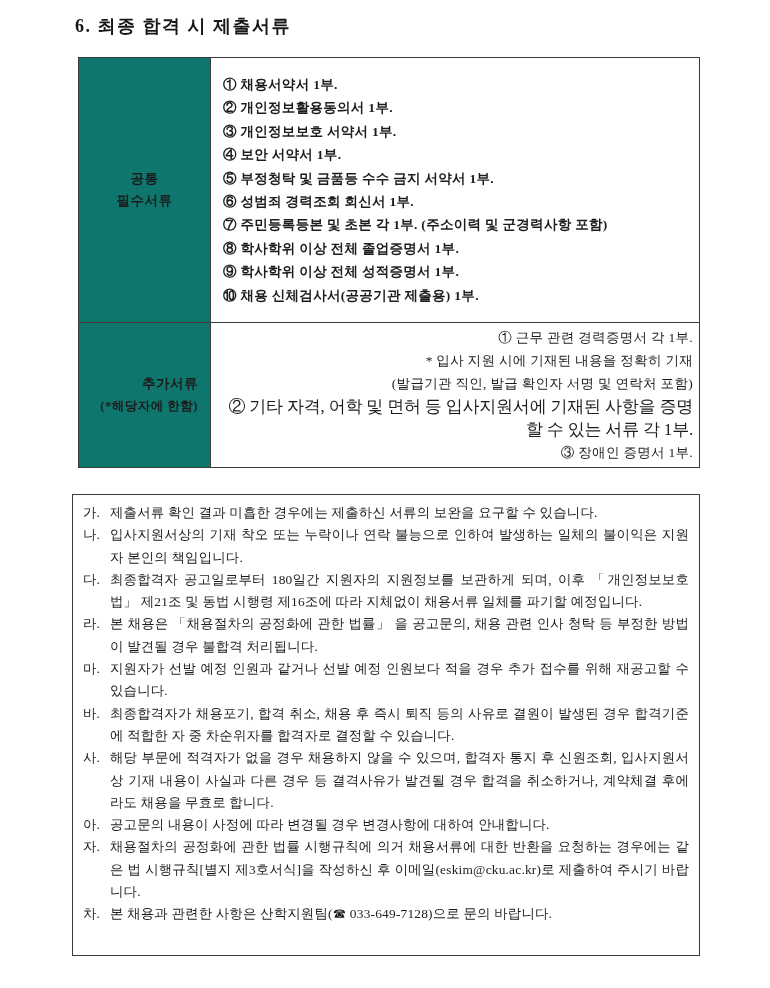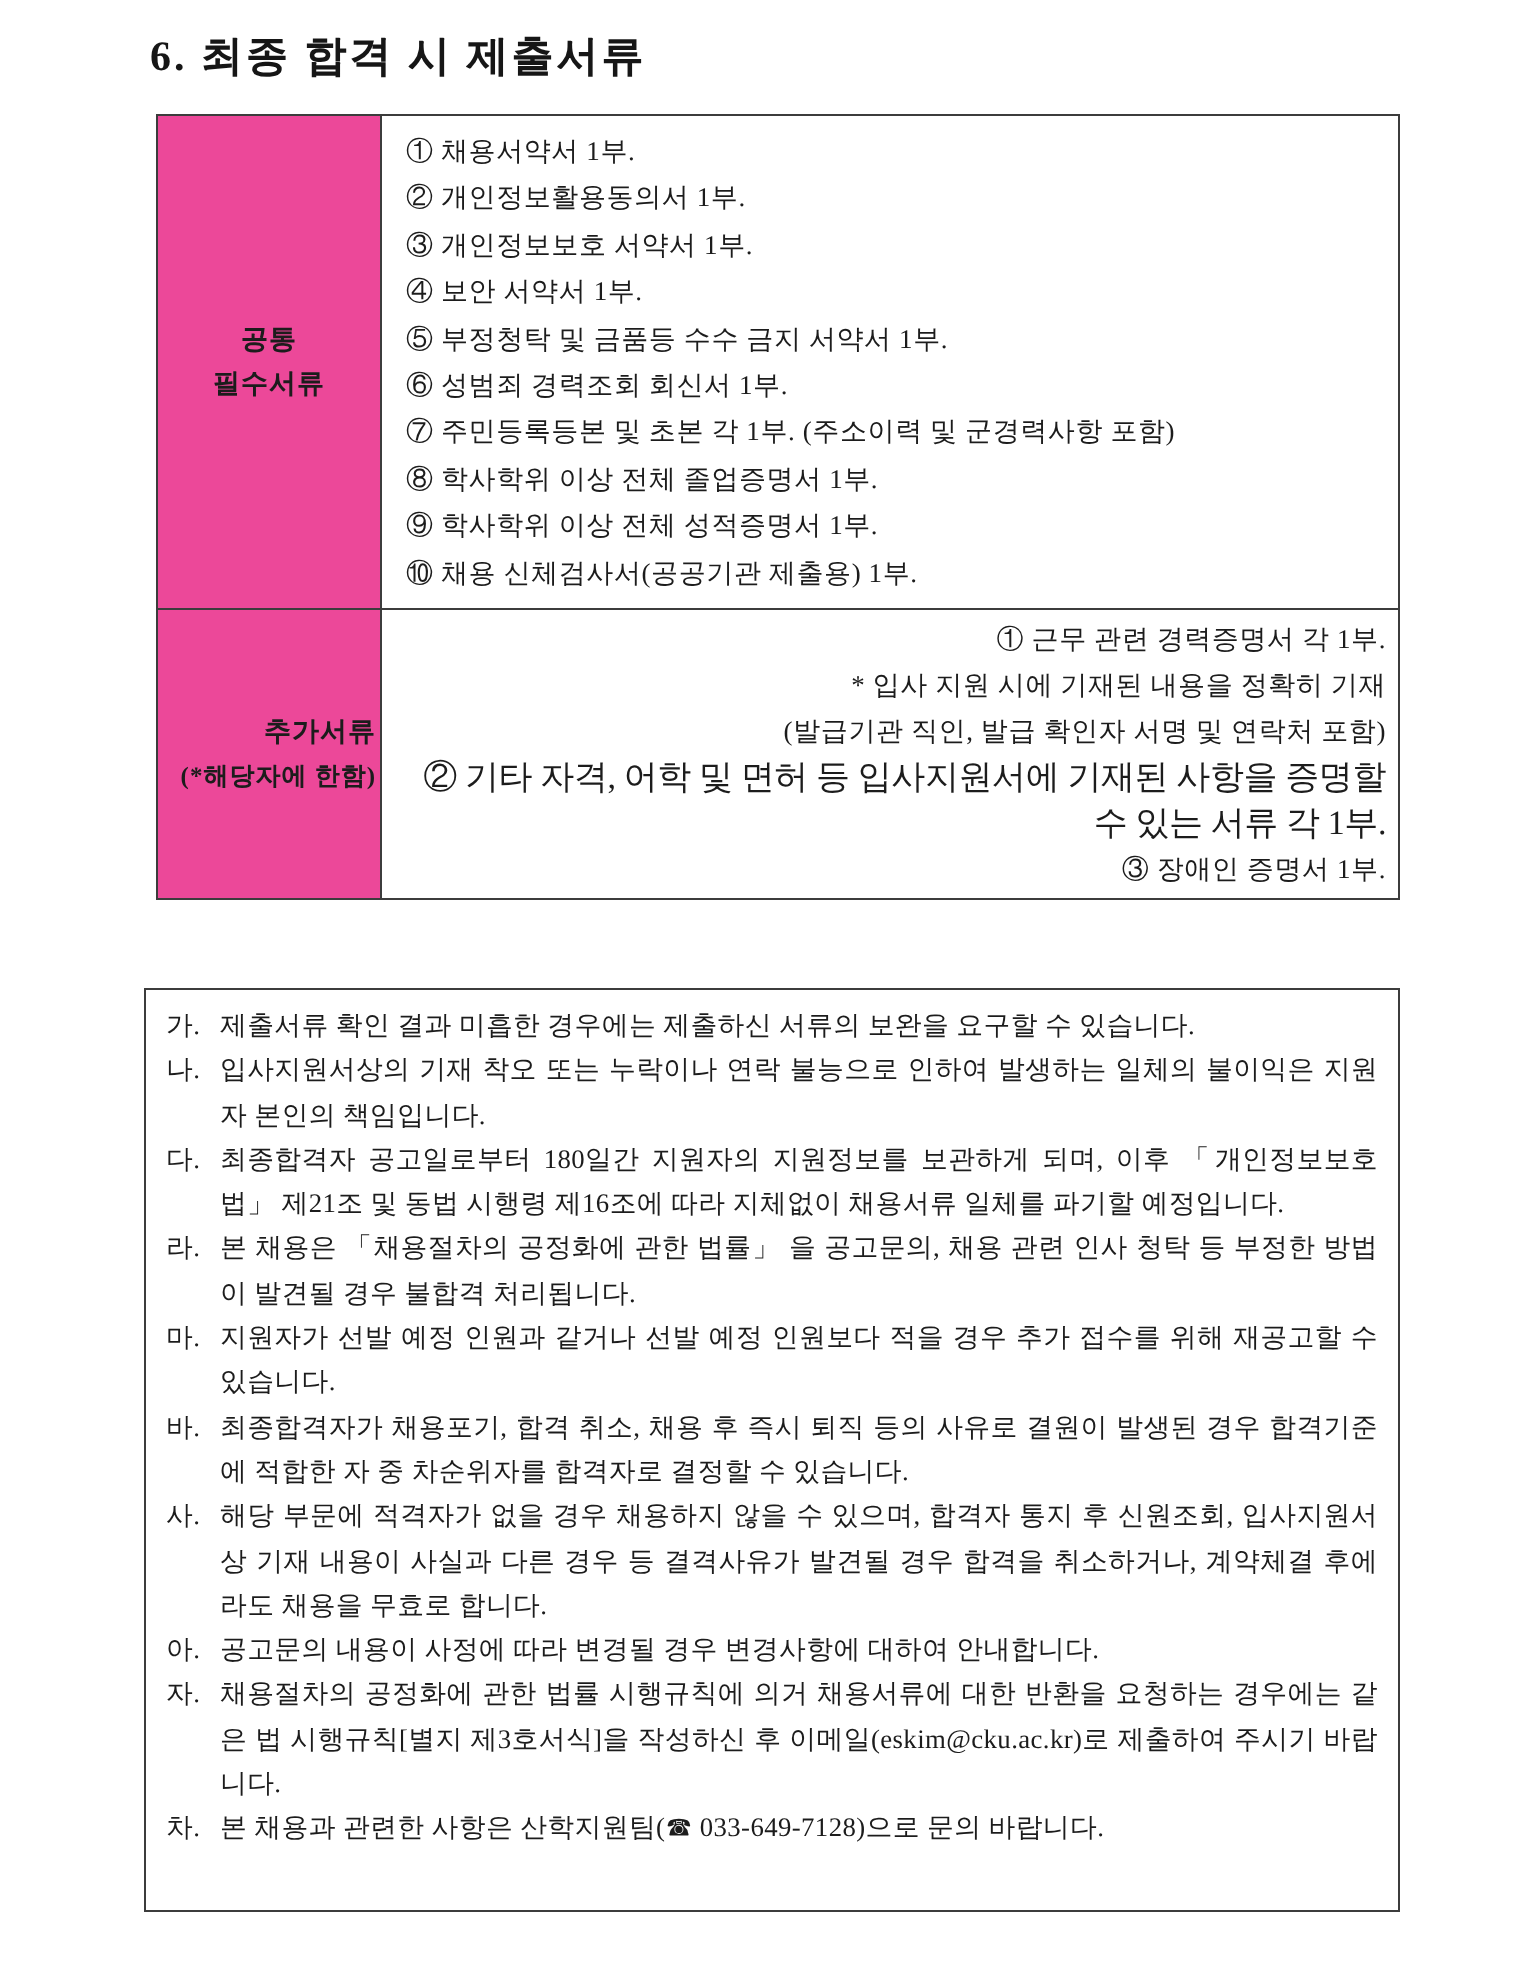--- a/index.html
+++ b/index.html
@@ -10,21 +10,21 @@
     color: #1c1c1c;
     position: relative;
     -webkit-font-smoothing: antialiased;
   }
   .page { position: absolute; inset: 0; }
 
   .sec-title {
     position: absolute;
     left: 75px;
     margin: 0;
-    font-size: 21px;
+    font-size: 18px;
     font-weight: bold;
     letter-spacing: 1.5px;
     color: #161616;
     white-space: nowrap;
     text-align: center;
   }
   .t6 { top: 14px; }
   .t7 { top: 454px; }
 
   table.doc-table {
@@ -32,37 +32,37 @@
     left: 78px; top: 57px;
     width: 622px;
     border-collapse: collapse;
     table-layout: fixed;
   }
   table.doc-table, table.doc-table td {
     border: 1.4px solid #3c3c3c;
   }
   td.th {
     width: 107px;
-    background: #ec4899;
+    background: #0f766e;
     text-align: center;
     vertical-align: middle;
     font-weight: bold;
     font-size: 13.5px;
     line-height: 22px;
     letter-spacing: 0.5px;
-    padding: 2px;
+    padding: 12px;
   }
   td.th .hl2 { font-size: 12.5px; }
   td.tc {
     vertical-align: middle;
     padding: 3px 6px 3px 12px;
     font-size: 13.5px;
     letter-spacing: 0.3px;
   }
-  tr.r1 td { height: 240px; }
+  tr.r1 td { height: 240px; font-weight: bold; }
   tr.r2 td { height: 116px; text-align: right; }
   .item {
     line-height: 23.4px;
     white-space: pre-wrap;
   }
   tr.r2 .item { line-height: 23px; }
   
   tr.r2 .item:nth-of-type(4) { font-size: 17px; letter-spacing: -0.2px; }
 
   .notes-box {

